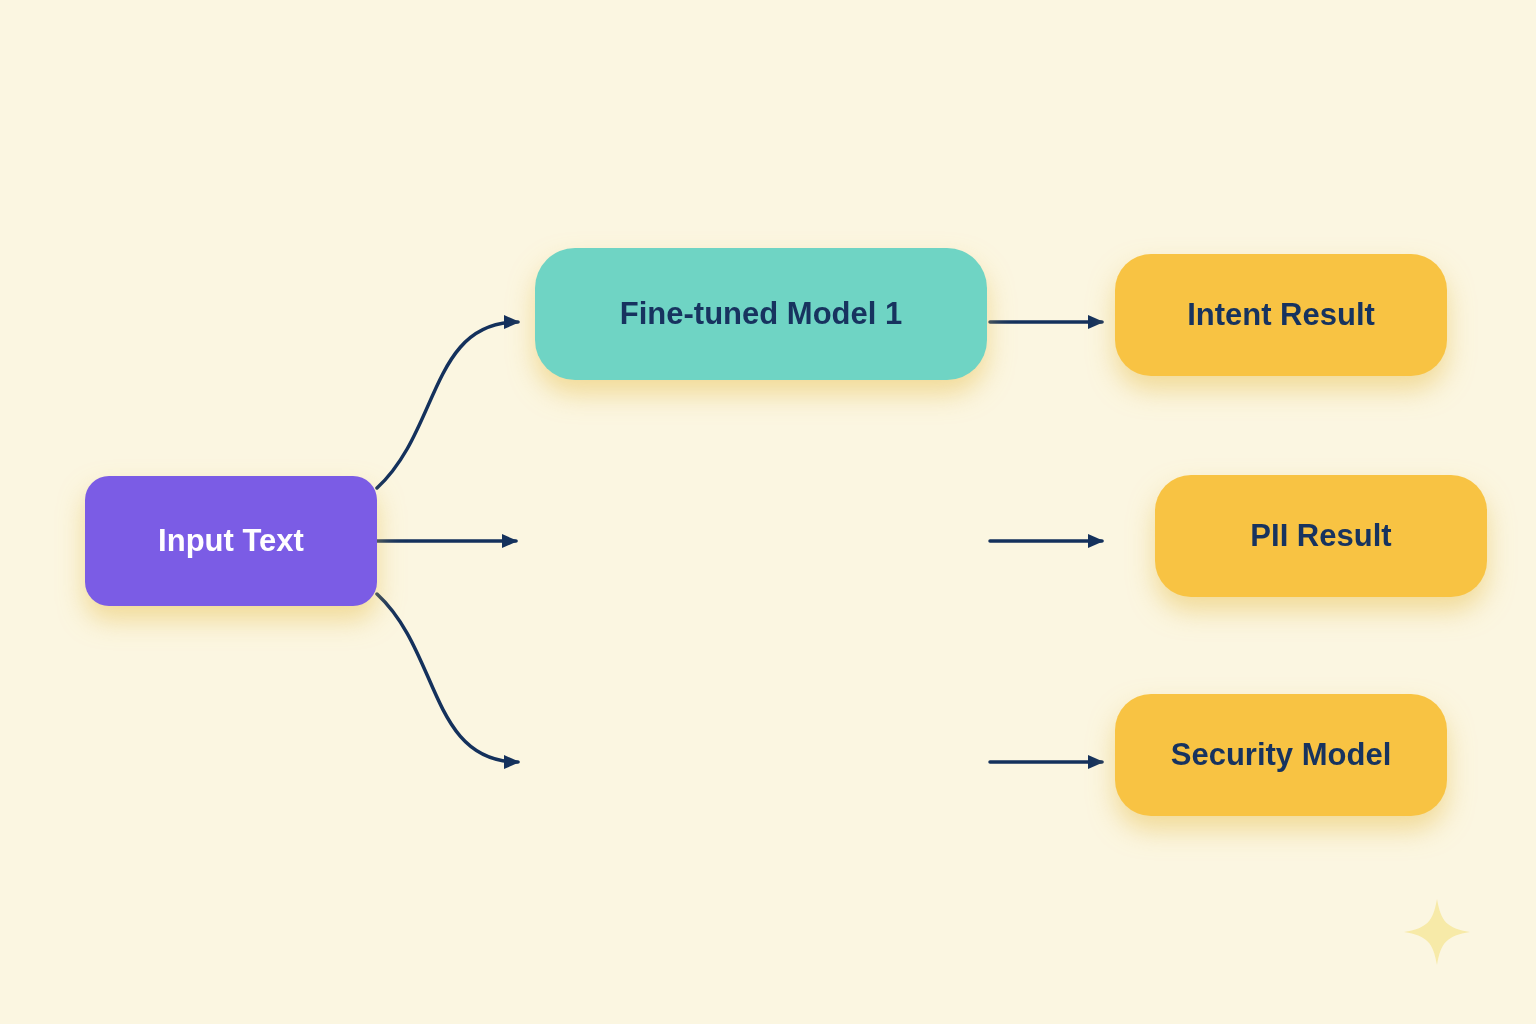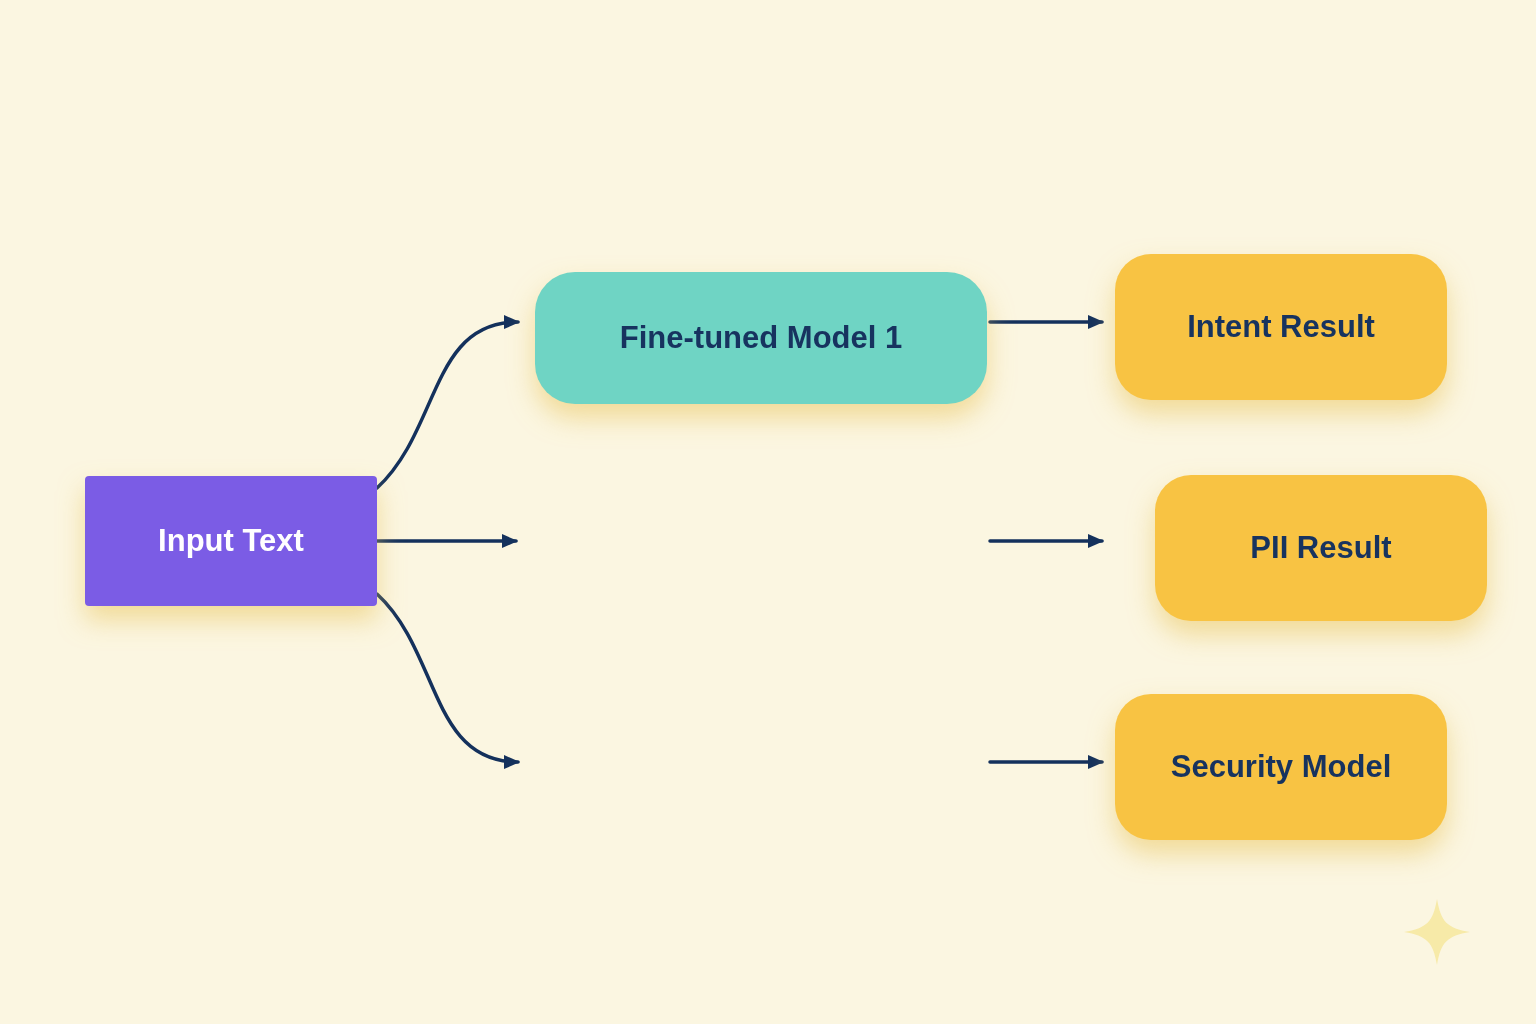--- a/index.html
+++ b/index.html
@@ -23,38 +23,38 @@
     font-size: 31px;
     color: #17335F;
     box-shadow: 0 14px 26px rgba(233, 196, 92, 0.55);
     text-align: center;
   }
   .node-input {
     left: 85px;
     top: 476px;
     width: 292px;
     height: 130px;
-    border-radius: 4px;
+    border-radius: 24px;
     background: #7B5CE5;
     color: #FFFFFF;
   }
   .node-model {
     left: 535px;
     width: 452px;
     height: 132px;
     border-radius: 40px;
     background: #6FD4C4;
   }
-  .node-model-1 { top: 272px; text-align: right; }
+  .node-model-1 { top: 248px; text-align: right; }
   .node-model-2 { top: 476px; }
   .node-model-3 { top: 696px; }
   .node-result {
     left: 1115px;
     width: 332px;
-    height: 146px;
+    height: 122px;
     border-radius: 36px;
     background: #F8C343;
   }
   .node-result-1 { top: 254px; }
   .node-result-2 { top: 475px; margin-left: 40px; }
   .node-result-3 { top: 694px; }
   .arrow-layer {
     position: absolute;
     left: 0;
     top: 0;

